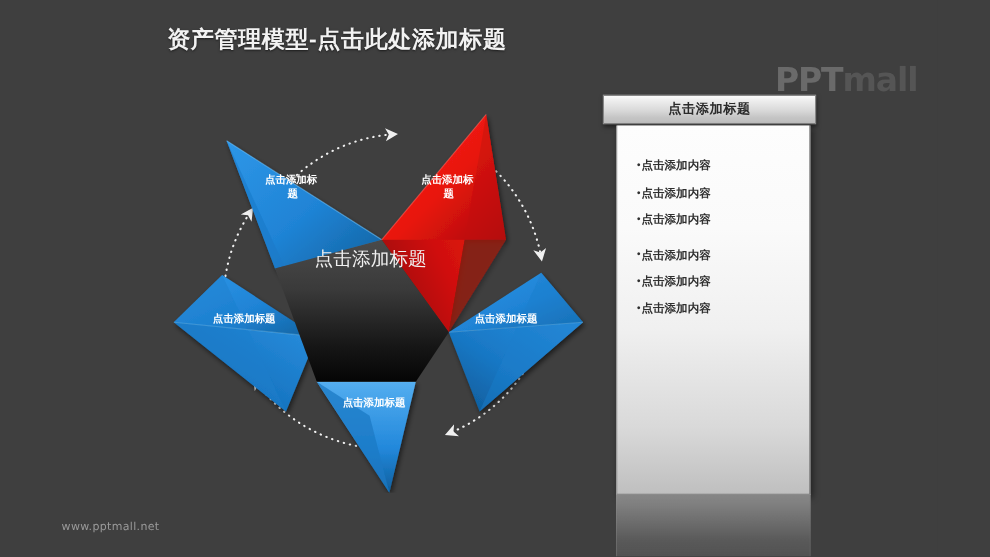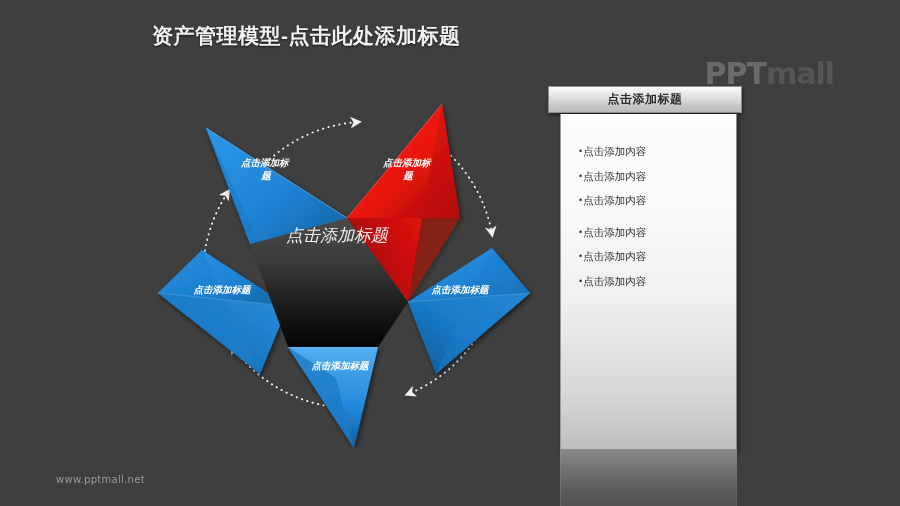--- a/index.html
+++ b/index.html
@@ -32,21 +32,21 @@
   #logo .dk{color:#555;}
 
   
   #footer{
     position:absolute;left:56px;top:474px;
     font-size:10px;color:#9a9a9a;letter-spacing:.3px;
     font-family:"DejaVu Sans",sans-serif;
   }
 
   
-  #diagram{position:absolute;left:140px;top:78px;width:410px;height:370px;font-style:italic;}
+  #diagram{position:absolute;left:140px;top:78px;width:410px;height:370px;}
   #diagram svg{display:block;}
 
   .petal-label{
     font-family:"Liberation Sans","DejaVu Sans",sans-serif;
     font-size:9.5px;font-weight:bold;fill:#ffffff;
     text-anchor:middle;dominant-baseline:middle;
     paint-order:stroke;
   }
   .center-label{
     font-family:"Liberation Sans","DejaVu Sans",sans-serif;
@@ -68,20 +68,21 @@
   }
   #panel-body{
     position:absolute;left:15px;top:28px;width:177px;height:336px;
     background:linear-gradient(to bottom,#fdfdfd 0%,#fafafa 28%,#f0f0f0 55%,#d9d9d9 82%,#bfbfbf 100%);
     border-left:1px solid #9b9b9b;
     border-right:1px solid #8a8a8a;
     border-bottom:1px solid #8a8a8a;
     box-sizing:border-box;
     box-shadow:2px 3px 6px rgba(0,0,0,.45);
     padding:32px 0 0 18px;
+    font-weight:bold;
   }
   #panel-reflect{
     position:absolute;left:15px;top:364px;width:177px;height:120px;
     background:linear-gradient(to bottom,rgba(150,150,150,.85) 0%,rgba(110,110,110,.55) 35%,rgba(70,70,70,.18) 75%,rgba(63,63,63,0) 100%);
     border-left:1px solid rgba(140,140,140,.35);
     border-right:1px solid rgba(120,120,120,.3);
     box-sizing:border-box;
   }
   .bullet{
     font-size:10.5px;color:#2f2f2f;line-height:1;

